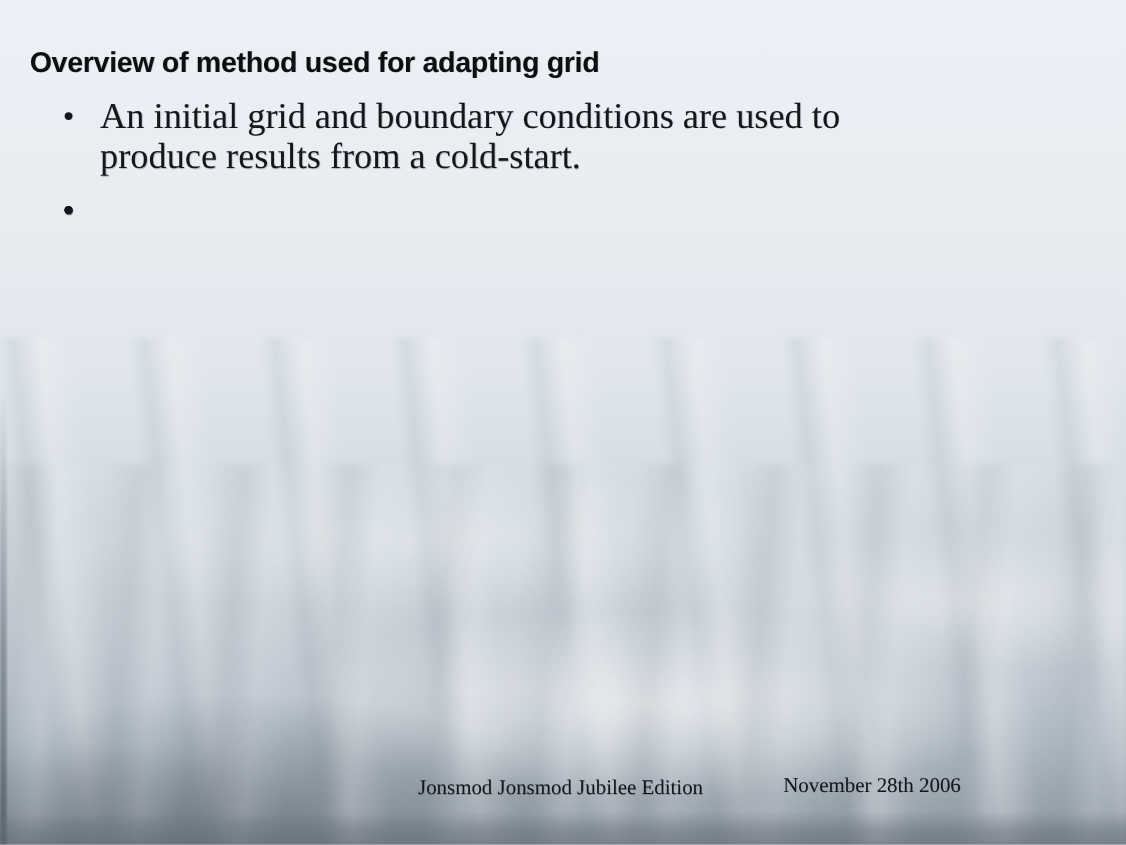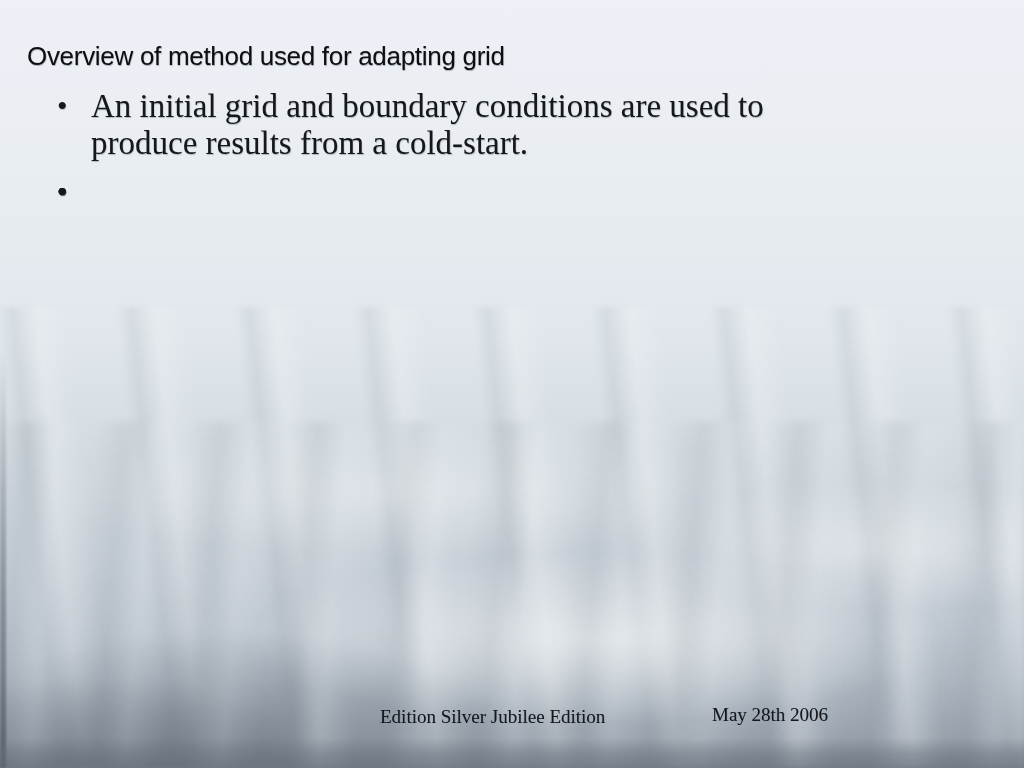--- a/index.html
+++ b/index.html
@@ -58,21 +58,21 @@
     position: absolute; left: 0; top: 46%; width: 6px; height: 54%;
     background: linear-gradient(180deg, rgba(70,80,92,0.0), rgba(70,80,92,0.45) 60%, rgba(60,70,82,0.55));
     filter: blur(1px);
   }
 
   
   .title {
     position: absolute; left: 27px; top: 41px;
     margin: 0;
     font-family: "Liberation Sans", sans-serif;
-    font-weight: normal;
+    font-weight: bold;
     font-size: 26px;
     letter-spacing: -0.3px;
     color: var(--title-text, #0c0e10);
     text-shadow: 0.5px 0.5px 0.8px rgba(50,56,66,0.35);
     white-space: nowrap;
   }
 
   .bullets {
     position: absolute; left: 57px; top: 88px; width: 884px;
     margin: 0; padding: 0;
@@ -133,16 +133,16 @@
       <span class="marker">•</span>
     </li>
     <li>
       <span class="marker">•</span>
     </li>
     <li>
       <span class="marker">•</span>
     </li>
   </ul>
 
-  <div class="footer-event">Edition Silver Jubilee Edition</div>
-  <div class="footer-date">May 28th 2006</div>
+  <div class="footer-event">Jonsmod Jonsmod Jubilee Edition</div>
+  <div class="footer-date">November 28th 2006</div>
 
 </div>
 
 </body></html>

